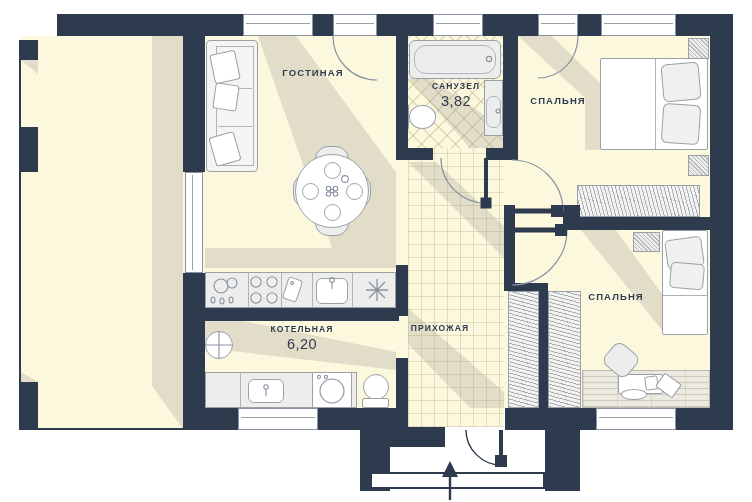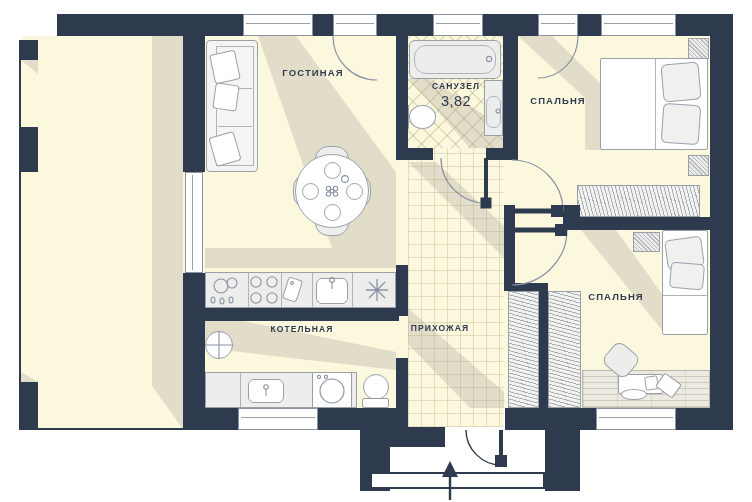--- a/index.html
+++ b/index.html
@@ -233,18 +233,19 @@
     <div class="rarea">3,82</div>
   </div>
   <div class="room-label" style="left:506px;top:95px;width:104px;">
     <div class="rname">СПАЛЬНЯ</div>
   </div>
   <div class="room-label small" style="left:392px;top:278px;width:96px;margin-top:45px;">
     <div class="rname">ПРИХОЖАЯ</div>
   </div>
   <div class="room-label small" style="left:250px;top:324px;width:104px;">
     <div class="rname">КОТЕЛЬНАЯ</div>
+    <div class="rarea">6,20</div>
   </div>
   <div class="room-label" style="left:564px;top:291px;width:104px;">
     <div class="rname">СПАЛЬНЯ</div>
   </div>
 
 </div>
 
 </body></html>

